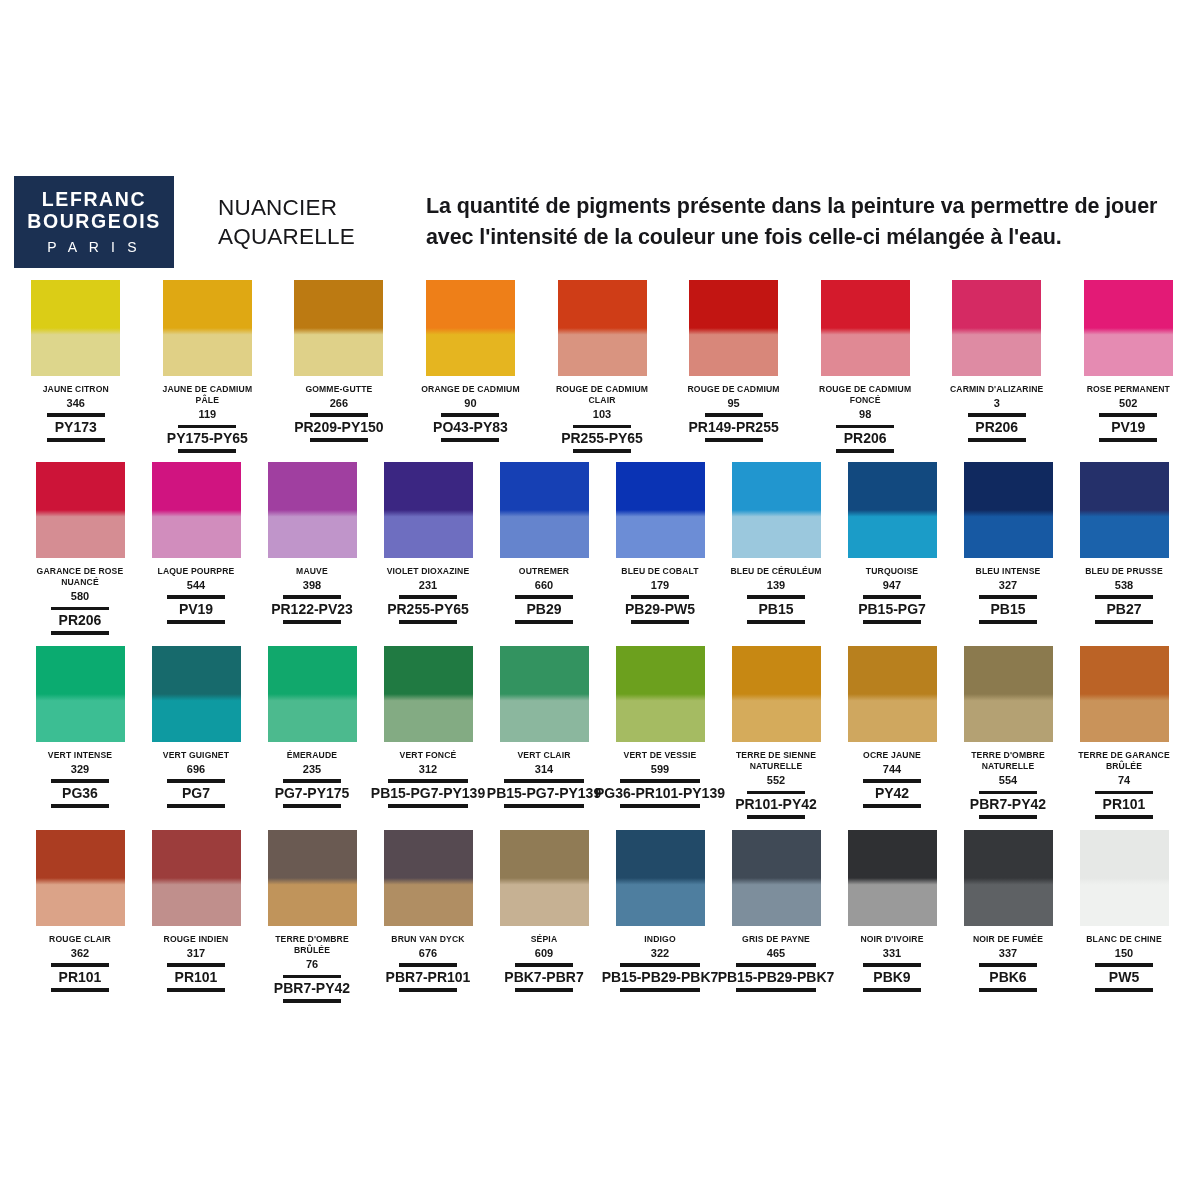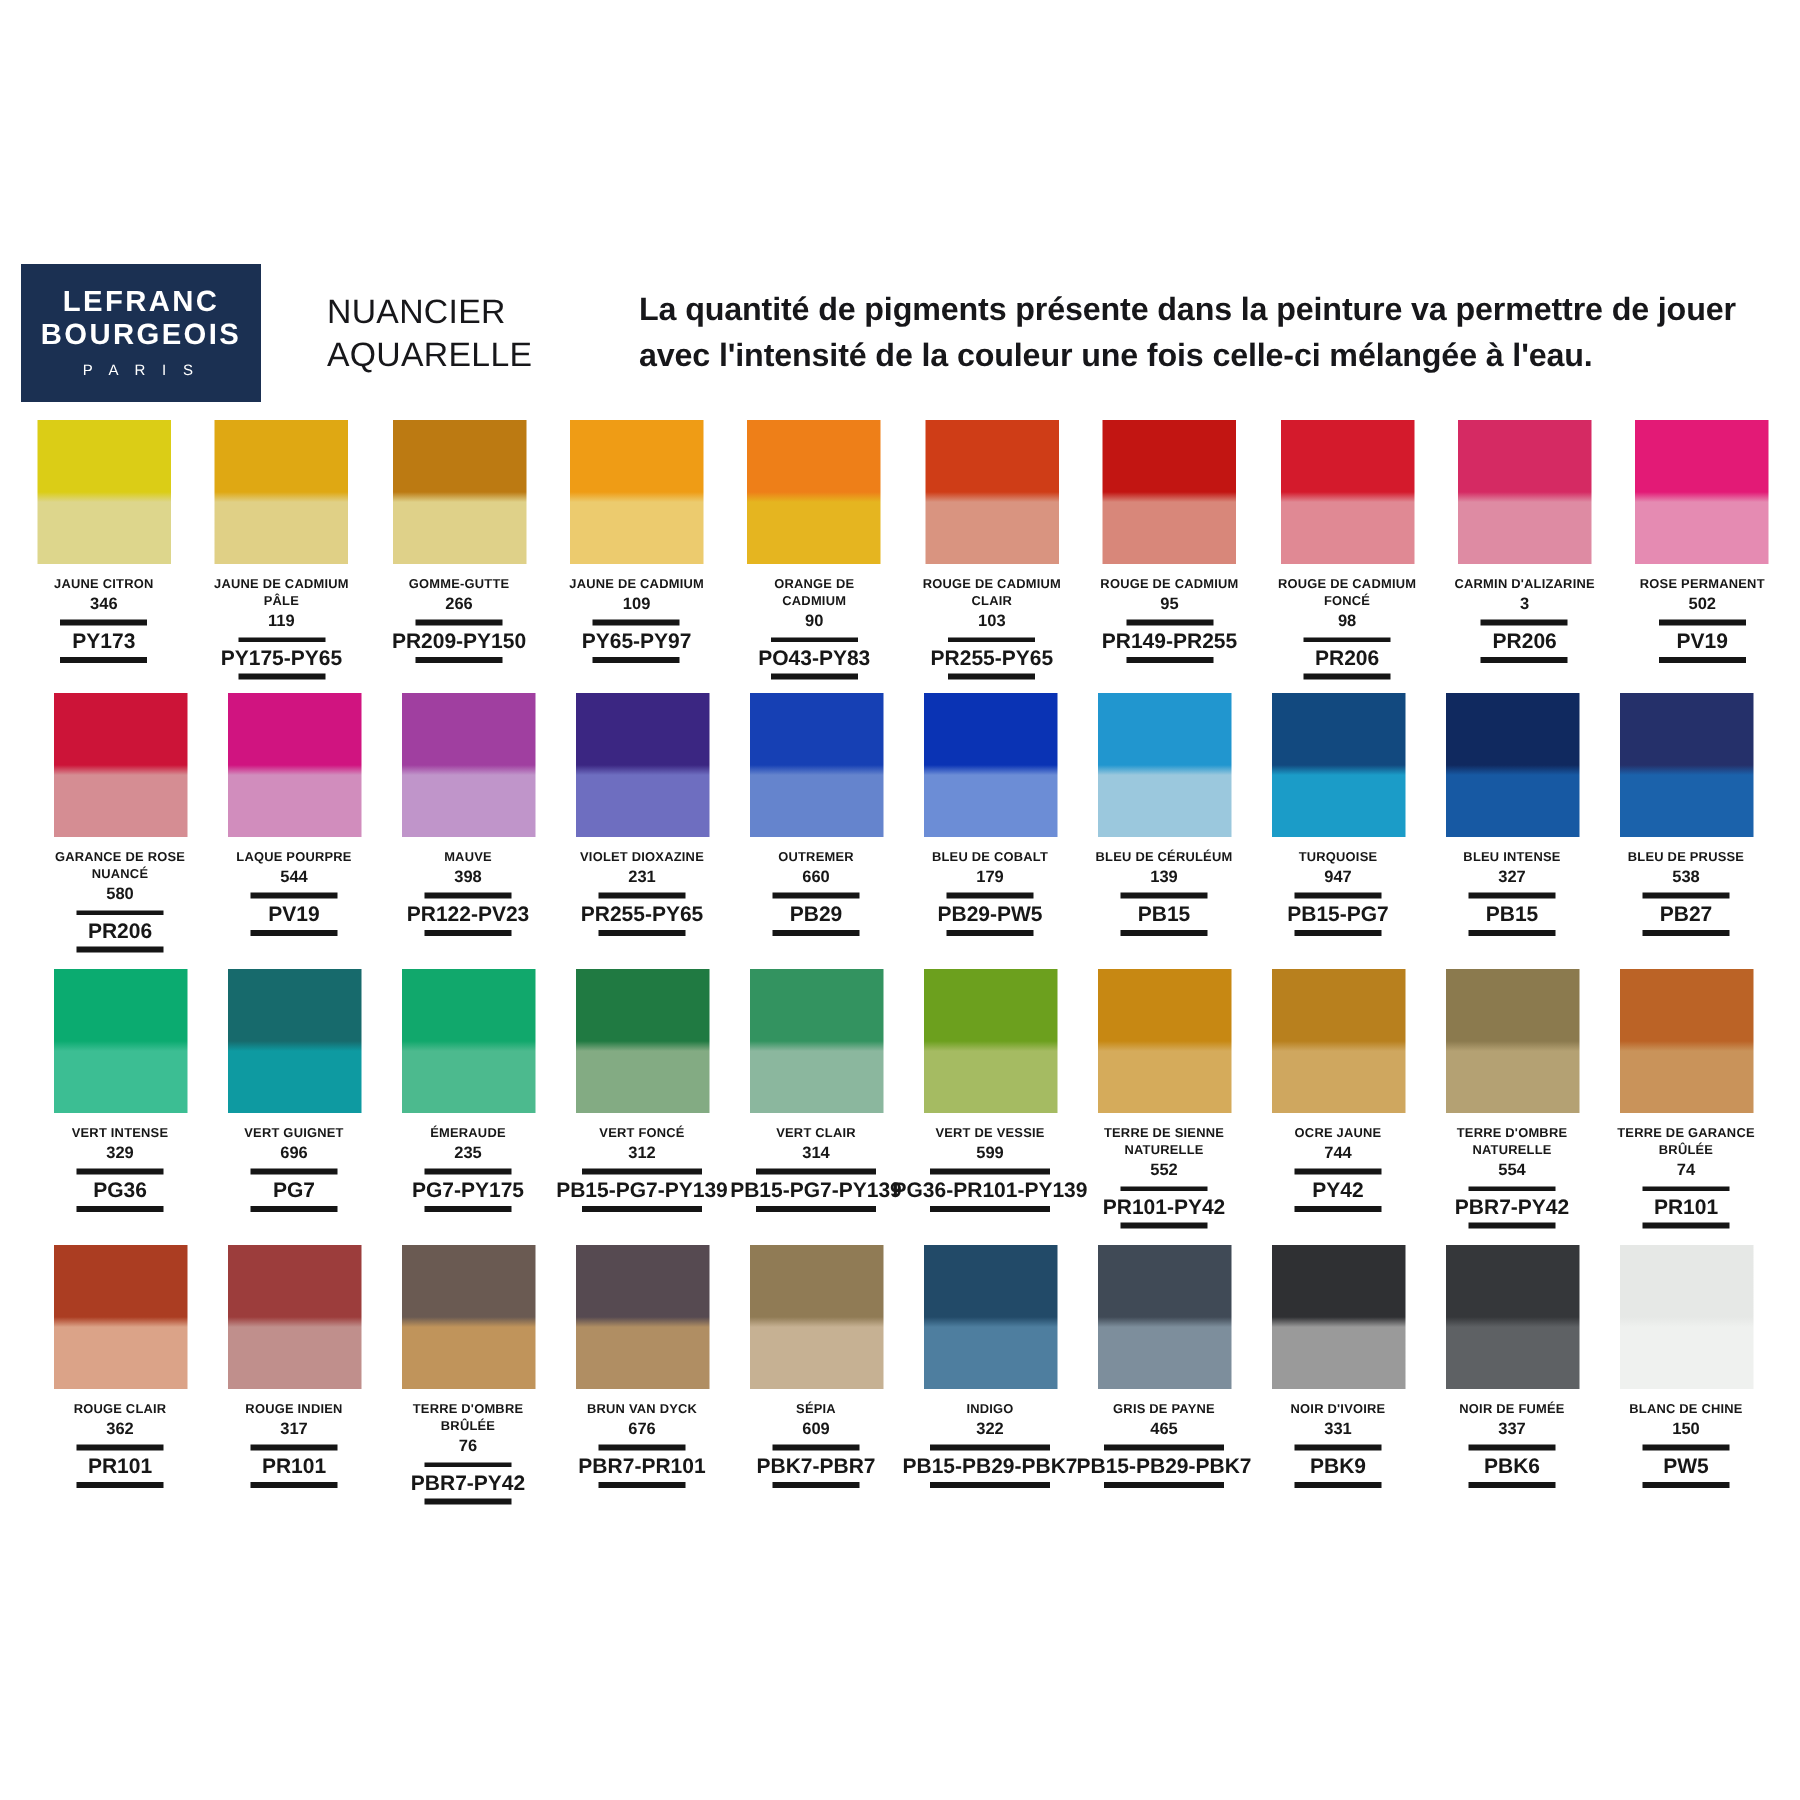--- a/index.html
+++ b/index.html
@@ -35,21 +35,21 @@
     flex: 0 0 auto;
   }
   #logo-box .l1, #logo-box .l2 {
     font-size: 19.5px;
     font-weight: 700;
     letter-spacing: 1.6px;
     line-height: 1.12;
     white-space: nowrap;
   }
   #logo-box .l3 {
-    font-size: 10px;
+    font-size: 14px;
     font-weight: 400;
     letter-spacing: 4.2px;
     margin-top: 7px;
     white-space: nowrap;
     text-align: center;
   }
   #nuancier {
     margin-left: 44px;
     width: 190px;
     flex: 0 0 auto;
@@ -193,30 +193,20 @@
           <div class="chip" style="background: linear-gradient(rgb(188, 122, 18) 0%, rgb(188, 122, 18) 50%, rgb(223, 209, 137) 57%, rgb(223, 209, 137) 100%);"></div>
           <div class="cap">
             <div class="cname">GOMME-GUTTE</div>
             <div class="cnum">266</div>
             <div class="rule"></div>
             <div class="ccode">PR209-PY150</div>
             <div class="rule2"></div>
           </div>
         </div>
         <div class="cell">
-          <div class="chip" style="background: linear-gradient(rgb(239, 156, 21) 0%, rgb(239, 156, 21) 50%, rgb(236, 203, 110) 57%, rgb(236, 203, 110) 100%);"></div>
-          <div class="cap">
-            <div class="cname">JAUNE DE CADMIUM</div>
-            <div class="cnum">109</div>
-            <div class="rule"></div>
-            <div class="ccode">PY65-PY97</div>
-            <div class="rule2"></div>
-          </div>
-        </div>
-        <div class="cell">
           <div class="chip" style="background: linear-gradient(rgb(238, 127, 24) 0%, rgb(238, 127, 24) 50%, rgb(229, 181, 32) 57%, rgb(229, 181, 32) 100%);"></div>
           <div class="cap">
             <div class="cname">ORANGE DE CADMIUM</div>
             <div class="cnum">90</div>
             <div class="rule"></div>
             <div class="ccode">PO43-PY83</div>
             <div class="rule2"></div>
           </div>
         </div>
         <div class="cell">

